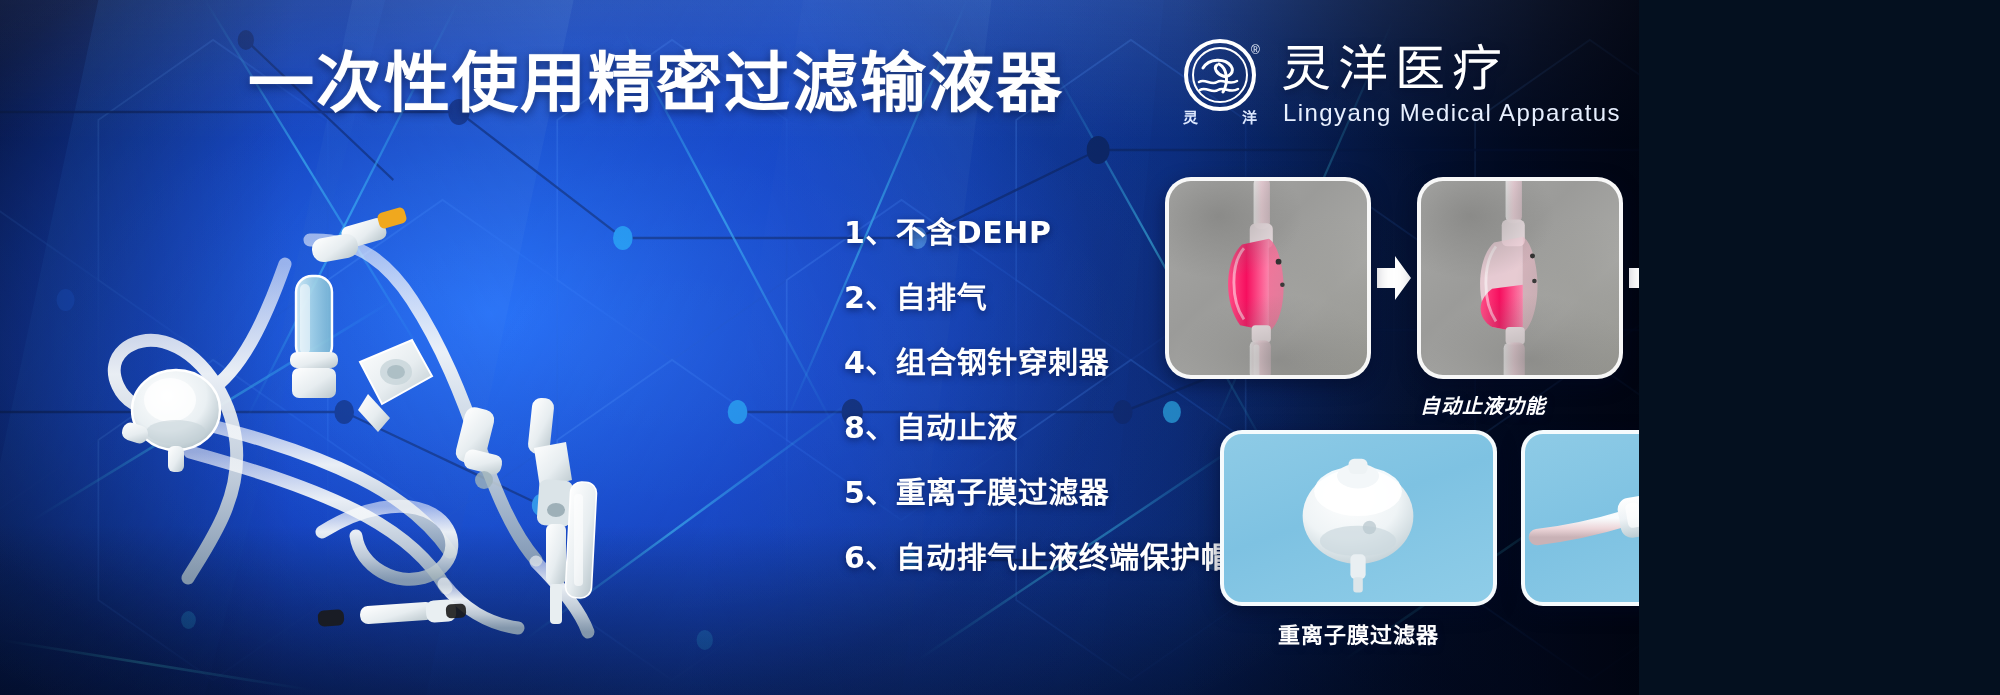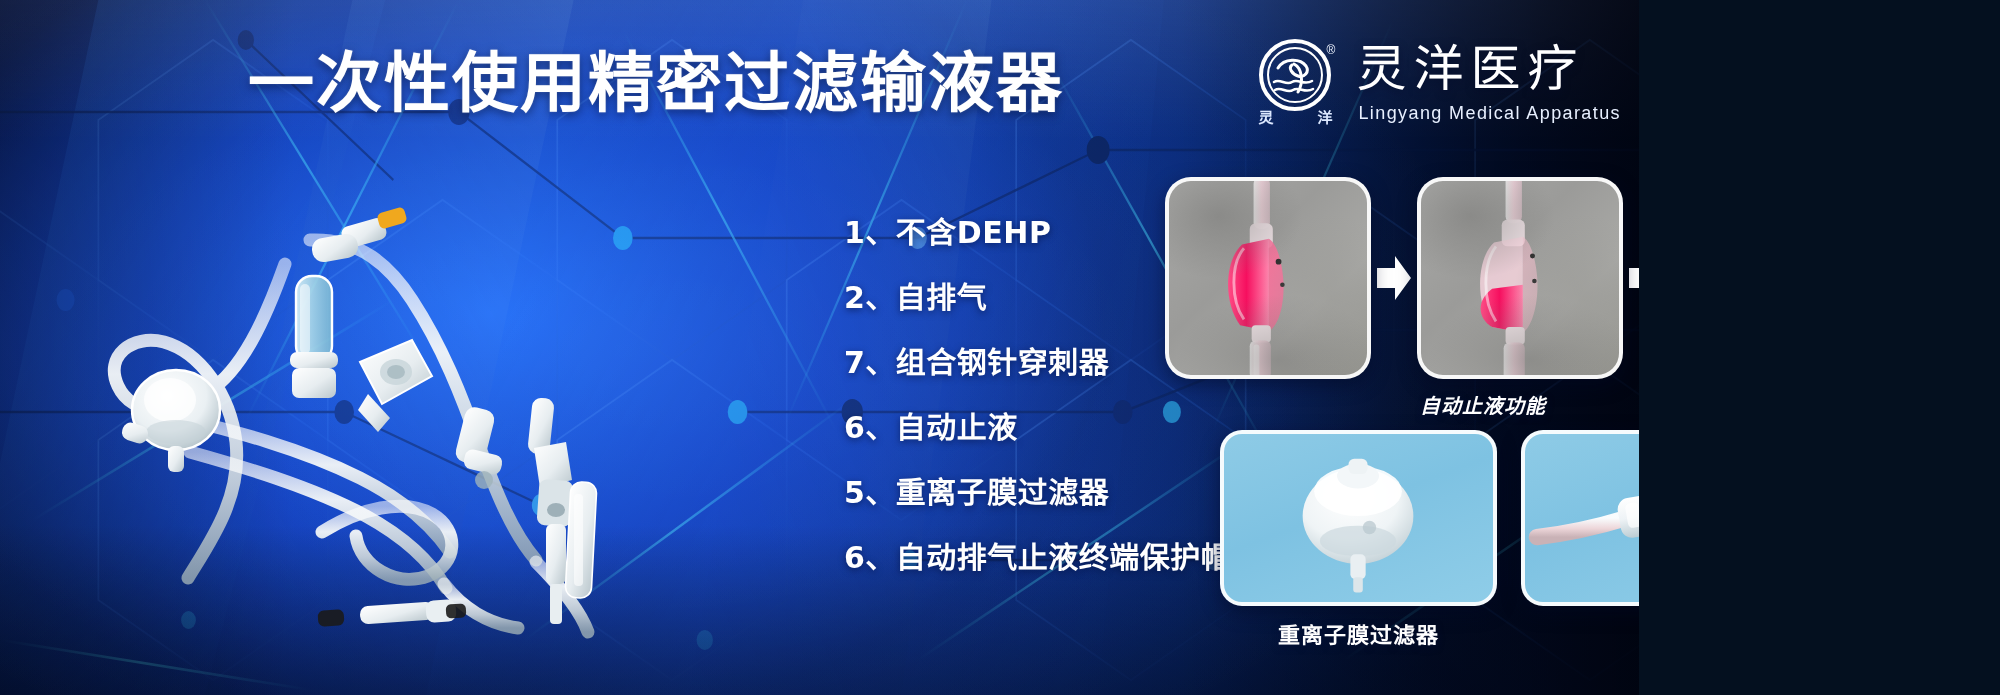--- a/index.html
+++ b/index.html
@@ -67,21 +67,21 @@
     color:#dce8ff; font-size:15px; line-height:17px; font-weight:bold;
     font-family:"DejaVu Sans","Liberation Sans",sans-serif;
   }
   .brand-text{ padding-bottom:2px; }
   .brand-cn{
     color:#fff; font-size:50px; line-height:56px; letter-spacing:7px;
     font-family:"DejaVu Sans","Liberation Sans",sans-serif;
     text-shadow:0 2px 8px rgba(0,10,40,.6);
   }
   .brand-en{
-    color:#e8f0ff; font-size:18px; line-height:24px; letter-spacing:1.4px;
+    color:#e8f0ff; font-size:24px; line-height:24px; letter-spacing:1.4px;
     margin-top:4px; padding-left:2px; white-space:nowrap;text-align:right;
   }
 
   
   .features{
     position:absolute; left:844px; top:216px; width:420px;
   }
   .feature{
     color:#fff; font-size:30px; line-height:34px; font-weight:bold;
     letter-spacing:.5px; white-space:nowrap; margin-bottom:31px;
@@ -365,22 +365,22 @@
         <rect x="366" y="420" width="30" height="22" rx="8" fill="#e9eff2" transform="rotate(-4 381 431)"></rect>
         <rect x="258" y="430" width="26" height="16" rx="6" fill="#1b1b1b" opacity=".9" transform="rotate(-4 271 438)"></rect>
         <rect x="386" y="424" width="20" height="14" rx="5" fill="#1b1b1b" opacity=".9" transform="rotate(-4 396 431)"></rect>
       </g>
     </svg>
   </div>
 
   <div class="features">
     <div class="feature">1、不含DEHP</div>
     <div class="feature">2、自排气</div>
-    <div class="feature">7、组合钢针穿刺器</div>
-    <div class="feature">6、自动止液</div>
+    <div class="feature">4、组合钢针穿刺器</div>
+    <div class="feature">8、自动止液</div>
     <div class="feature">5、重离子膜过滤器</div>
     <div class="feature">6、自动排气止液终端保护帽</div>
   </div>
 
   <div class="seq">
 
     <div class="seq-cell">
       <div class="photo">
         <div class="mottle"></div>
         <svg viewBox="0 0 206 202">

